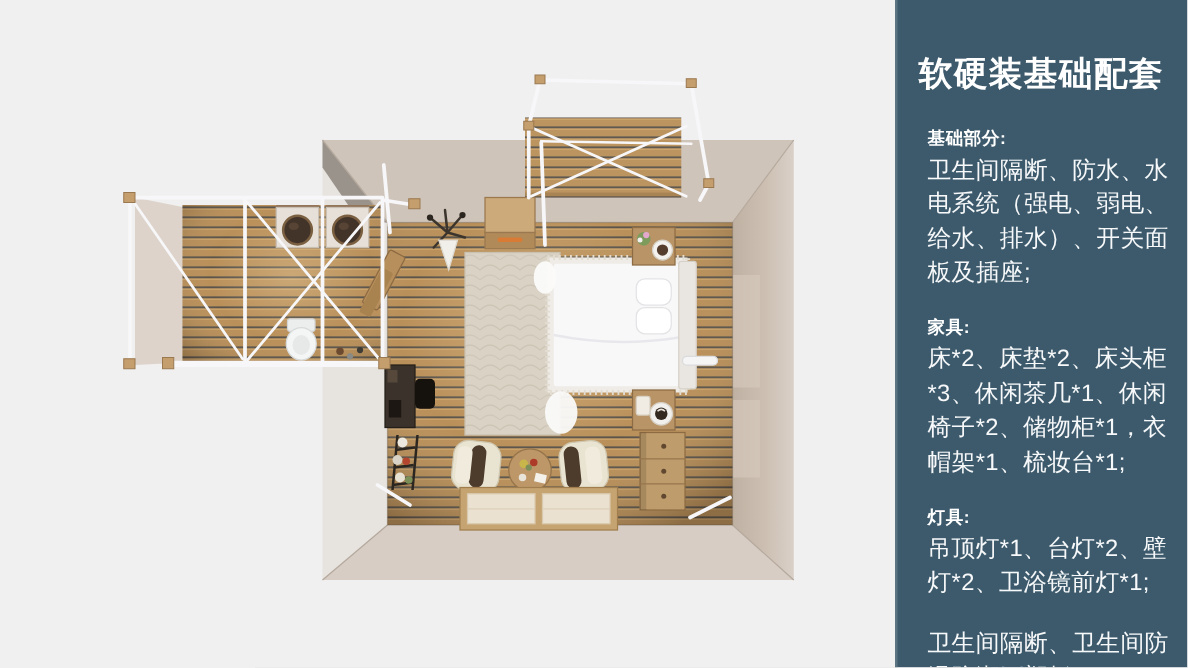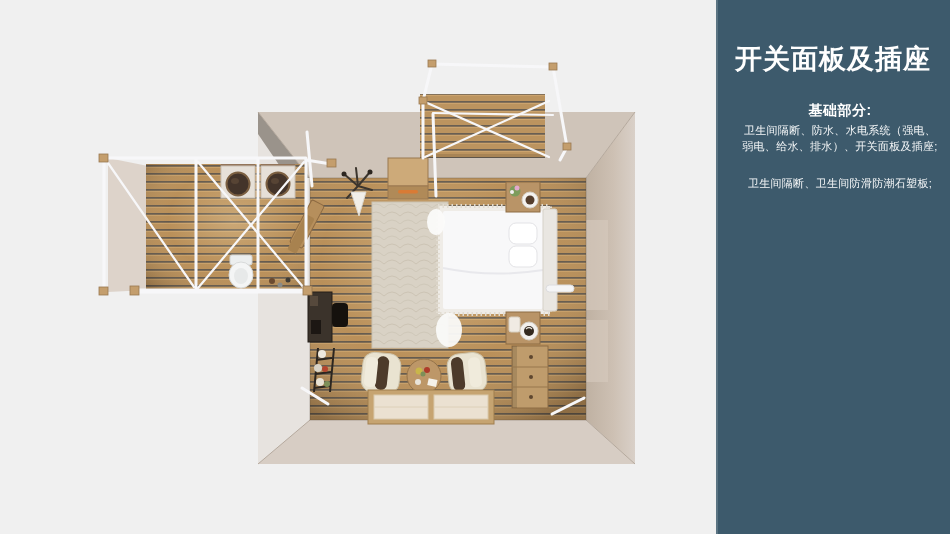--- a/index.html
+++ b/index.html
@@ -5,23 +5,23 @@
   html,body{margin:0;padding:0;background:#e8e8e8;}
   #app{position:relative;width:950px;height:534px;overflow:hidden;
        font-family:"Liberation Sans","DejaVu Sans",sans-serif;background:#f0f0f0;}
   .render-area{position:absolute;left:0;top:0;width:716px;height:534px;background:#f0f0f0;}
   .render-area svg{display:block;}
   .panel{position:absolute;left:716px;top:0;width:234px;height:534px;
          background:#3d5a6c;border-left:2px solid #5b7482;box-sizing:border-box;color:#fdfdfd;}
   .panel-title{margin:44px 6px 0 4px;text-align:center;font-size:27px;line-height:1.15;
                font-weight:bold;letter-spacing:1px;color:#ffffff;}
   .sections{margin:27px 12px 0 24px;}
-  .sections section{margin-bottom:21px;text-align:center;}
+  .sections section{margin-bottom:21px;}
   .sections h2{margin:0 0 3px 0;font-size:14px;font-weight:bold;color:#ffffff;letter-spacing:.5px;}
-  .sections p{margin:0;font-size:11px;line-height:1.44;color:#f6f8f9;letter-spacing:.3px;}
+  .sections p{margin:0;font-size:19px;line-height:1.44;color:#f6f8f9;letter-spacing:.3px;}
 </style>
 </head>
 <body>
 
 <div id="app">
 
   <div class="render-area">
   <svg width="716" height="534" viewBox="0 0 716 534">
     <defs>
       <pattern id="slats" patternUnits="userSpaceOnUse" width="8" height="8">
@@ -270,27 +270,33 @@
       <rect x="327" y="159" width="9" height="8"></rect>
       <rect x="428" y="60" width="8" height="7"></rect>
           <rect x="549" y="63" width="8" height="7"></rect>
       <rect x="419" y="97" width="8" height="7"></rect>
           <rect x="563" y="143" width="8" height="7"></rect>
     </g>
   </svg>
   </div>
 
   <aside class="panel">
-    <h1 class="panel-title">开关面板及插座</h1>
+    <h1 class="panel-title">软硬装基础配套</h1>
     <div class="sections">
       <section>
         <h2>基础部分:</h2>
         <p>卫生间隔断、防水、水电系统（强电、弱电、给水、排水）、开关面板及插座;</p>
       </section>
       <section>
+        <h2>家具:</h2>
+        <p>床*2、床垫*2、床头柜*3、休闲茶几*1、休闲椅子*2、储物柜*1，衣帽架*1、梳妆台*1;</p>
+      </section>
+      <section>
+        <h2>灯具:</h2>
+        <p>吊顶灯*1、台灯*2、壁灯*2、卫浴镜前灯*1;</p>
       </section>
       <section>
         <p>卫生间隔断、卫生间防滑防潮石塑板;</p>
       </section>
     </div>
   </aside>
 
 </div>
 
 </body></html>

